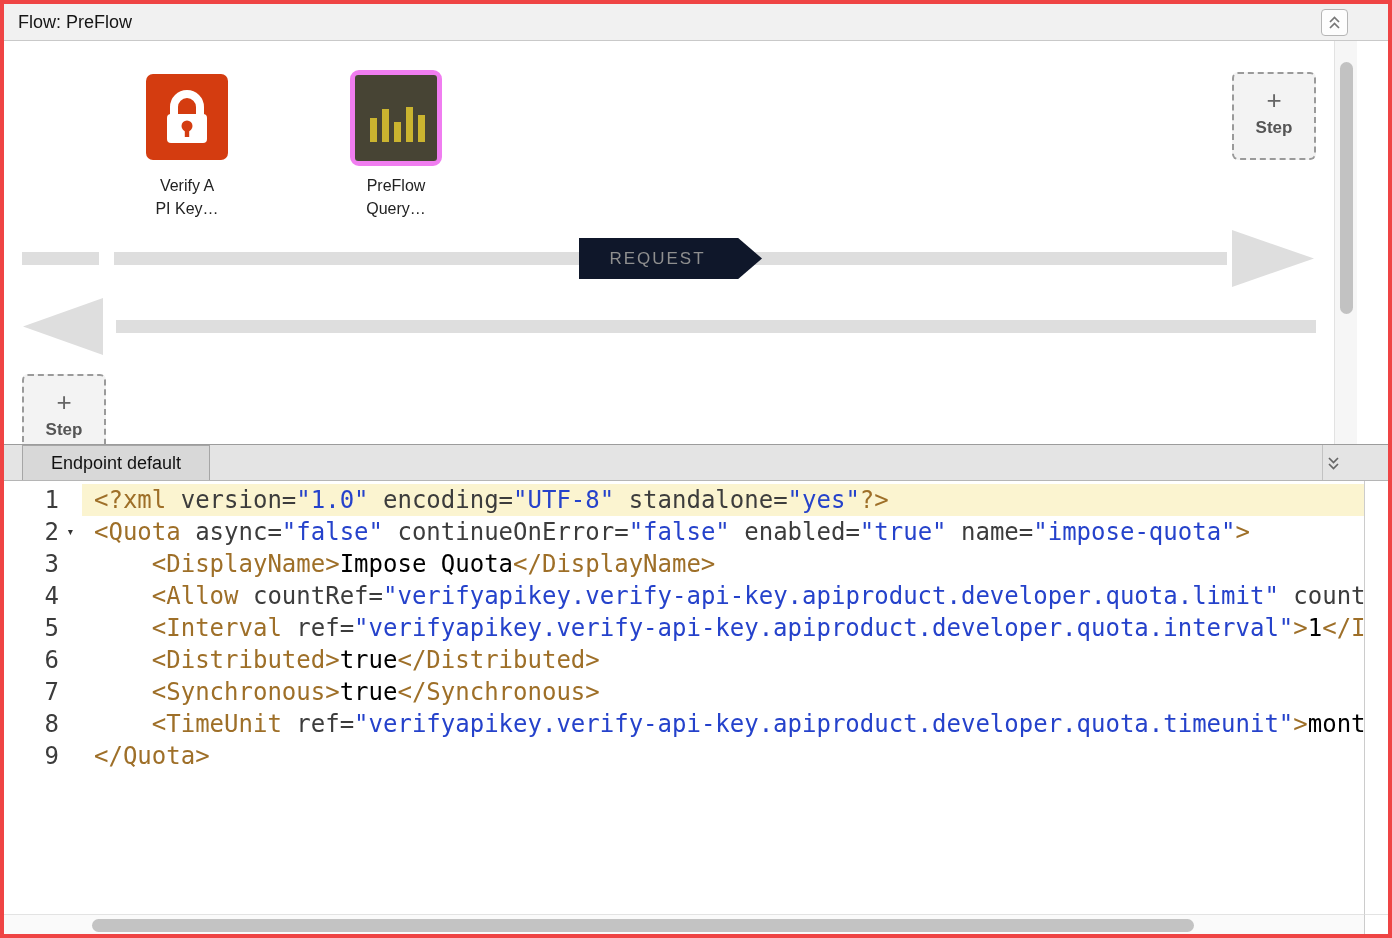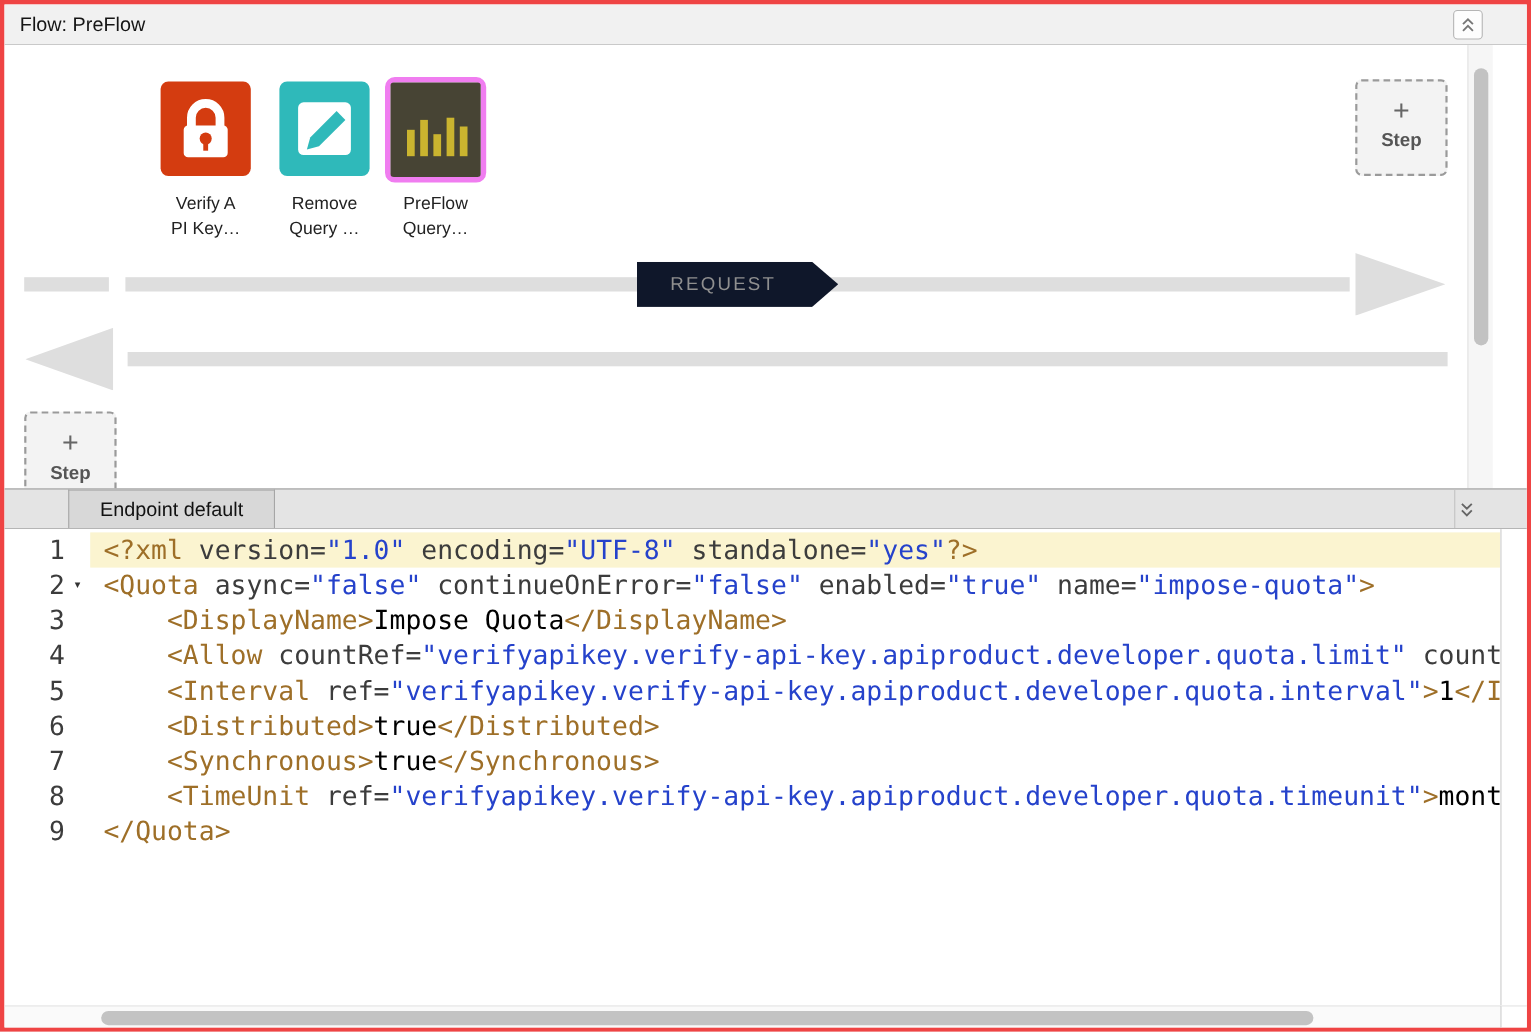--- a/index.html
+++ b/index.html
@@ -50,21 +50,21 @@
     clip-path:polygon(13% 0,100% 0,100% 100%,13% 100%,0 50%); }
 
   .v-scroll{ position:absolute; left:1330px; top:0; width:23px; height:403px; background:#f6f6f6;
     border-left:1px solid #e2e2e2; }
   .v-thumb{ position:absolute; left:5px; top:21px; width:13px; height:252px; border-radius:7px; background:#c2c2c2; }
 
   
   .tabbar{ position:absolute; left:0; top:440px; width:100%; height:37px; background:#e4e4e4;
     border-top:1px solid #9c9c9c; border-bottom:1px solid #b5b5b5; display:flex; padding-left:18px; }
   .tab{ display:flex; align-items:center; padding:16px 28px; font-size:18px; color:#111;
-    border:1px solid #a6a6a6; border-bottom:none; background:#d8d8d8; cursor:pointer; position:relative; margin-right:-1px;margin-left:40px; }
+    border:1px solid #a6a6a6; border-bottom:none; background:#d8d8d8; cursor:pointer; position:relative; margin-right:-1px; }
   .tab.active{ background:#fff; z-index:2; }
   .tab.active::after{ content:""; position:absolute; left:0; right:0; bottom:-1px; height:1px; background:#fff; }
   .tab-divider{ position:absolute; left:1318px; top:0; bottom:0; width:1px; background:#c2c2c2; }
   .editor-collapse{ position:absolute; right:44px; top:7px; width:22px; height:22px; background:transparent;
     border:none; cursor:pointer; display:flex; align-items:center; justify-content:center; }
 
   
   .code-area{ position:absolute; left:0; top:477px; width:1360px; height:433px; background:#fff;
     overflow:hidden; padding-top:3px; font-family:"DejaVu Sans Mono", monospace; font-size:24px; }
   .code-line{ display:flex; height:32px; line-height:32px; white-space:pre; }
@@ -111,32 +111,20 @@
           <circle cx="41" cy="52" r="5.5" style="fill:var(--verify-red,#d43c10)"></circle>
           <rect x="38.8" y="54" width="4.4" height="9" style="fill:var(--verify-red,#d43c10)"></rect>
         </svg>
       </div>
       <div class="p-label">
         <div>Verify A</div>
         <div>PI Key…</div>
       </div>
     </div>
 
-    <div class="policy" style="left:235px;">
-      <div class="p-icon edit">
-        <svg width="82" height="86" viewBox="0 0 82 86">
-          <rect x="17" y="19" width="48" height="48" rx="5" fill="#fff"></rect>
-          <path d="M52 27 l8 8 -24 24 -11 3 3 -11 z" style="fill:var(--edit-teal,#2fb9ba)"></path>
-        </svg>
-      </div>
-      <div class="p-label">
-        <div>Remove</div>
-        <div>Query …</div>
-      </div>
-    </div>
 
     <div class="policy" style="left:336px;">
       <div class="sel-ring">
         <div class="p-icon quota">
           <svg width="82" height="86" viewBox="0 0 82 86">
             <g style="fill:var(--quota-bar,#cab42f)">
               <rect x="15" y="43" width="7" height="24"></rect>
               <rect x="27" y="34" width="7" height="33"></rect>
               <rect x="39" y="47" width="7" height="20"></rect>
               <rect x="51" y="32" width="7" height="35"></rect>

